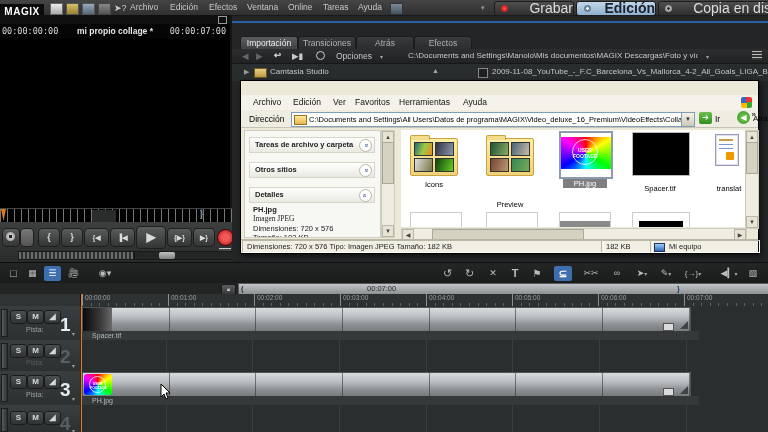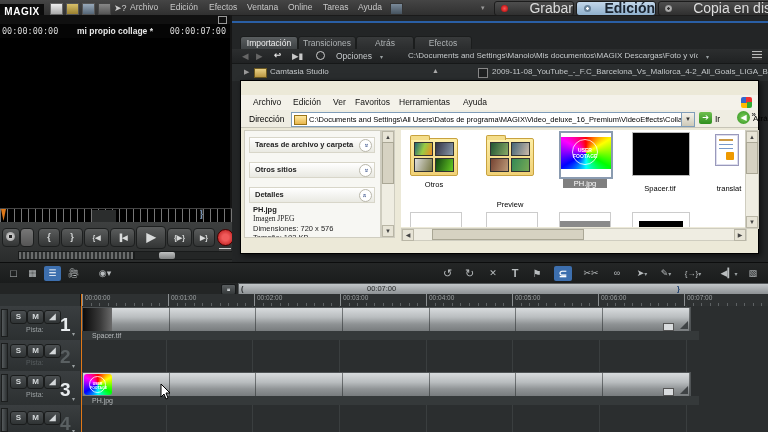--- a/index.html
+++ b/index.html
@@ -268,21 +268,21 @@
 
     <div class="abs filearea">
 
       <div class="abs" style="left:2px;top:2px;width:62px;height:62px;">
         <div class="xpfolder" style="left:7px;top:6px;">
           <div class="mini" style="left:3px;top:3px;background:linear-gradient(110deg,#267,#9c4,#e82);"></div>
           <div class="mini" style="left:24px;top:3px;background:linear-gradient(110deg,#334,#89a);"></div>
           <div class="mini" style="left:3px;top:19px;background:linear-gradient(110deg,#ddd,#774);"></div>
           <div class="mini" style="left:24px;top:19px;background:linear-gradient(110deg,#141,#6c2);"></div>
         </div>
-        <div class="thumb-label" style="position:absolute;left:0;top:48px;width:62px;">Otros</div>
+        <div class="thumb-label" style="position:absolute;left:0;top:48px;width:62px;">Icons</div>
       </div>
 
       <div class="abs" style="left:78px;top:2px;width:62px;height:62px;">
         <div class="xpfolder" style="left:7px;top:6px;">
           <div class="mini" style="left:3px;top:3px;background:linear-gradient(110deg,#253,#8a6);"></div>
           <div class="mini" style="left:24px;top:3px;background:linear-gradient(110deg,#467,#cba);"></div>
           <div class="mini" style="left:3px;top:19px;background:linear-gradient(110deg,#743,#b97);"></div>
           <div class="mini" style="left:24px;top:19px;background:linear-gradient(110deg,#385,#7a5);"></div>
         </div>
         <div class="thumb-label" style="position:absolute;left:0;top:48px;width:62px;margin-top:20px;">Preview</div>
@@ -328,20 +328,28 @@
       <div class="abs" style="left:0;top:11px;width:10px;height:30px;background:#d6d2c2;border:1px solid #aaa795;"></div>
       <div class="abs sb-btn" style="bottom:0;">▼</div>
     </div>
 
     <div class="abs hscroll">
       <div class="abs sb-btn" style="left:0;top:0;">◀</div>
       <div class="abs" style="left:30px;top:0;width:150px;height:9px;background:#d6d2c2;border:1px solid #aaa795;"></div>
       <div class="abs sb-btn" style="right:0;left:auto;">▶</div>
     </div>
 
+    <div class="abs xp-status">
+      <div class="abs cell" style="left:1px;top:0;width:356px;white-space:nowrap;overflow:hidden;">Dimensiones: 720 x 576 Tipo: Imagen JPEG Tamaño: 182 KB</div>
+      <div class="abs cell" style="left:360px;top:0;width:46px;">182 KB</div>
+      <div class="abs cell" style="left:409px;top:0;width:104px;">
+        <span class="abs" style="left:3px;top:2px;width:9px;height:7px;background:linear-gradient(#9cf,#36a);border:1px solid #235;"></span>
+        <span style="margin-left:14px;">Mi equipo</span>
+      </div>
+    </div>
   </div>
 
   <div class="abs tl-toolbar">
     <div class="abs tli" style="left:6px;width:15px;">□</div>
     <div class="abs tli" style="left:25px;width:15px;font-size:9px;">▦</div>
     <div class="abs tli on" style="left:44px;width:17px;font-size:9px;">☰</div>
     <div class="abs tli" style="left:65px;width:17px;font-size:9px;">🎥︎</div>
     <div class="abs tli" style="left:94px;width:22px;font-size:9px;">◉▾</div>
     <div class="abs tli" style="left:440px;width:15px;">↺</div>
     <div class="abs tli" style="left:462px;width:15px;">↻</div>

